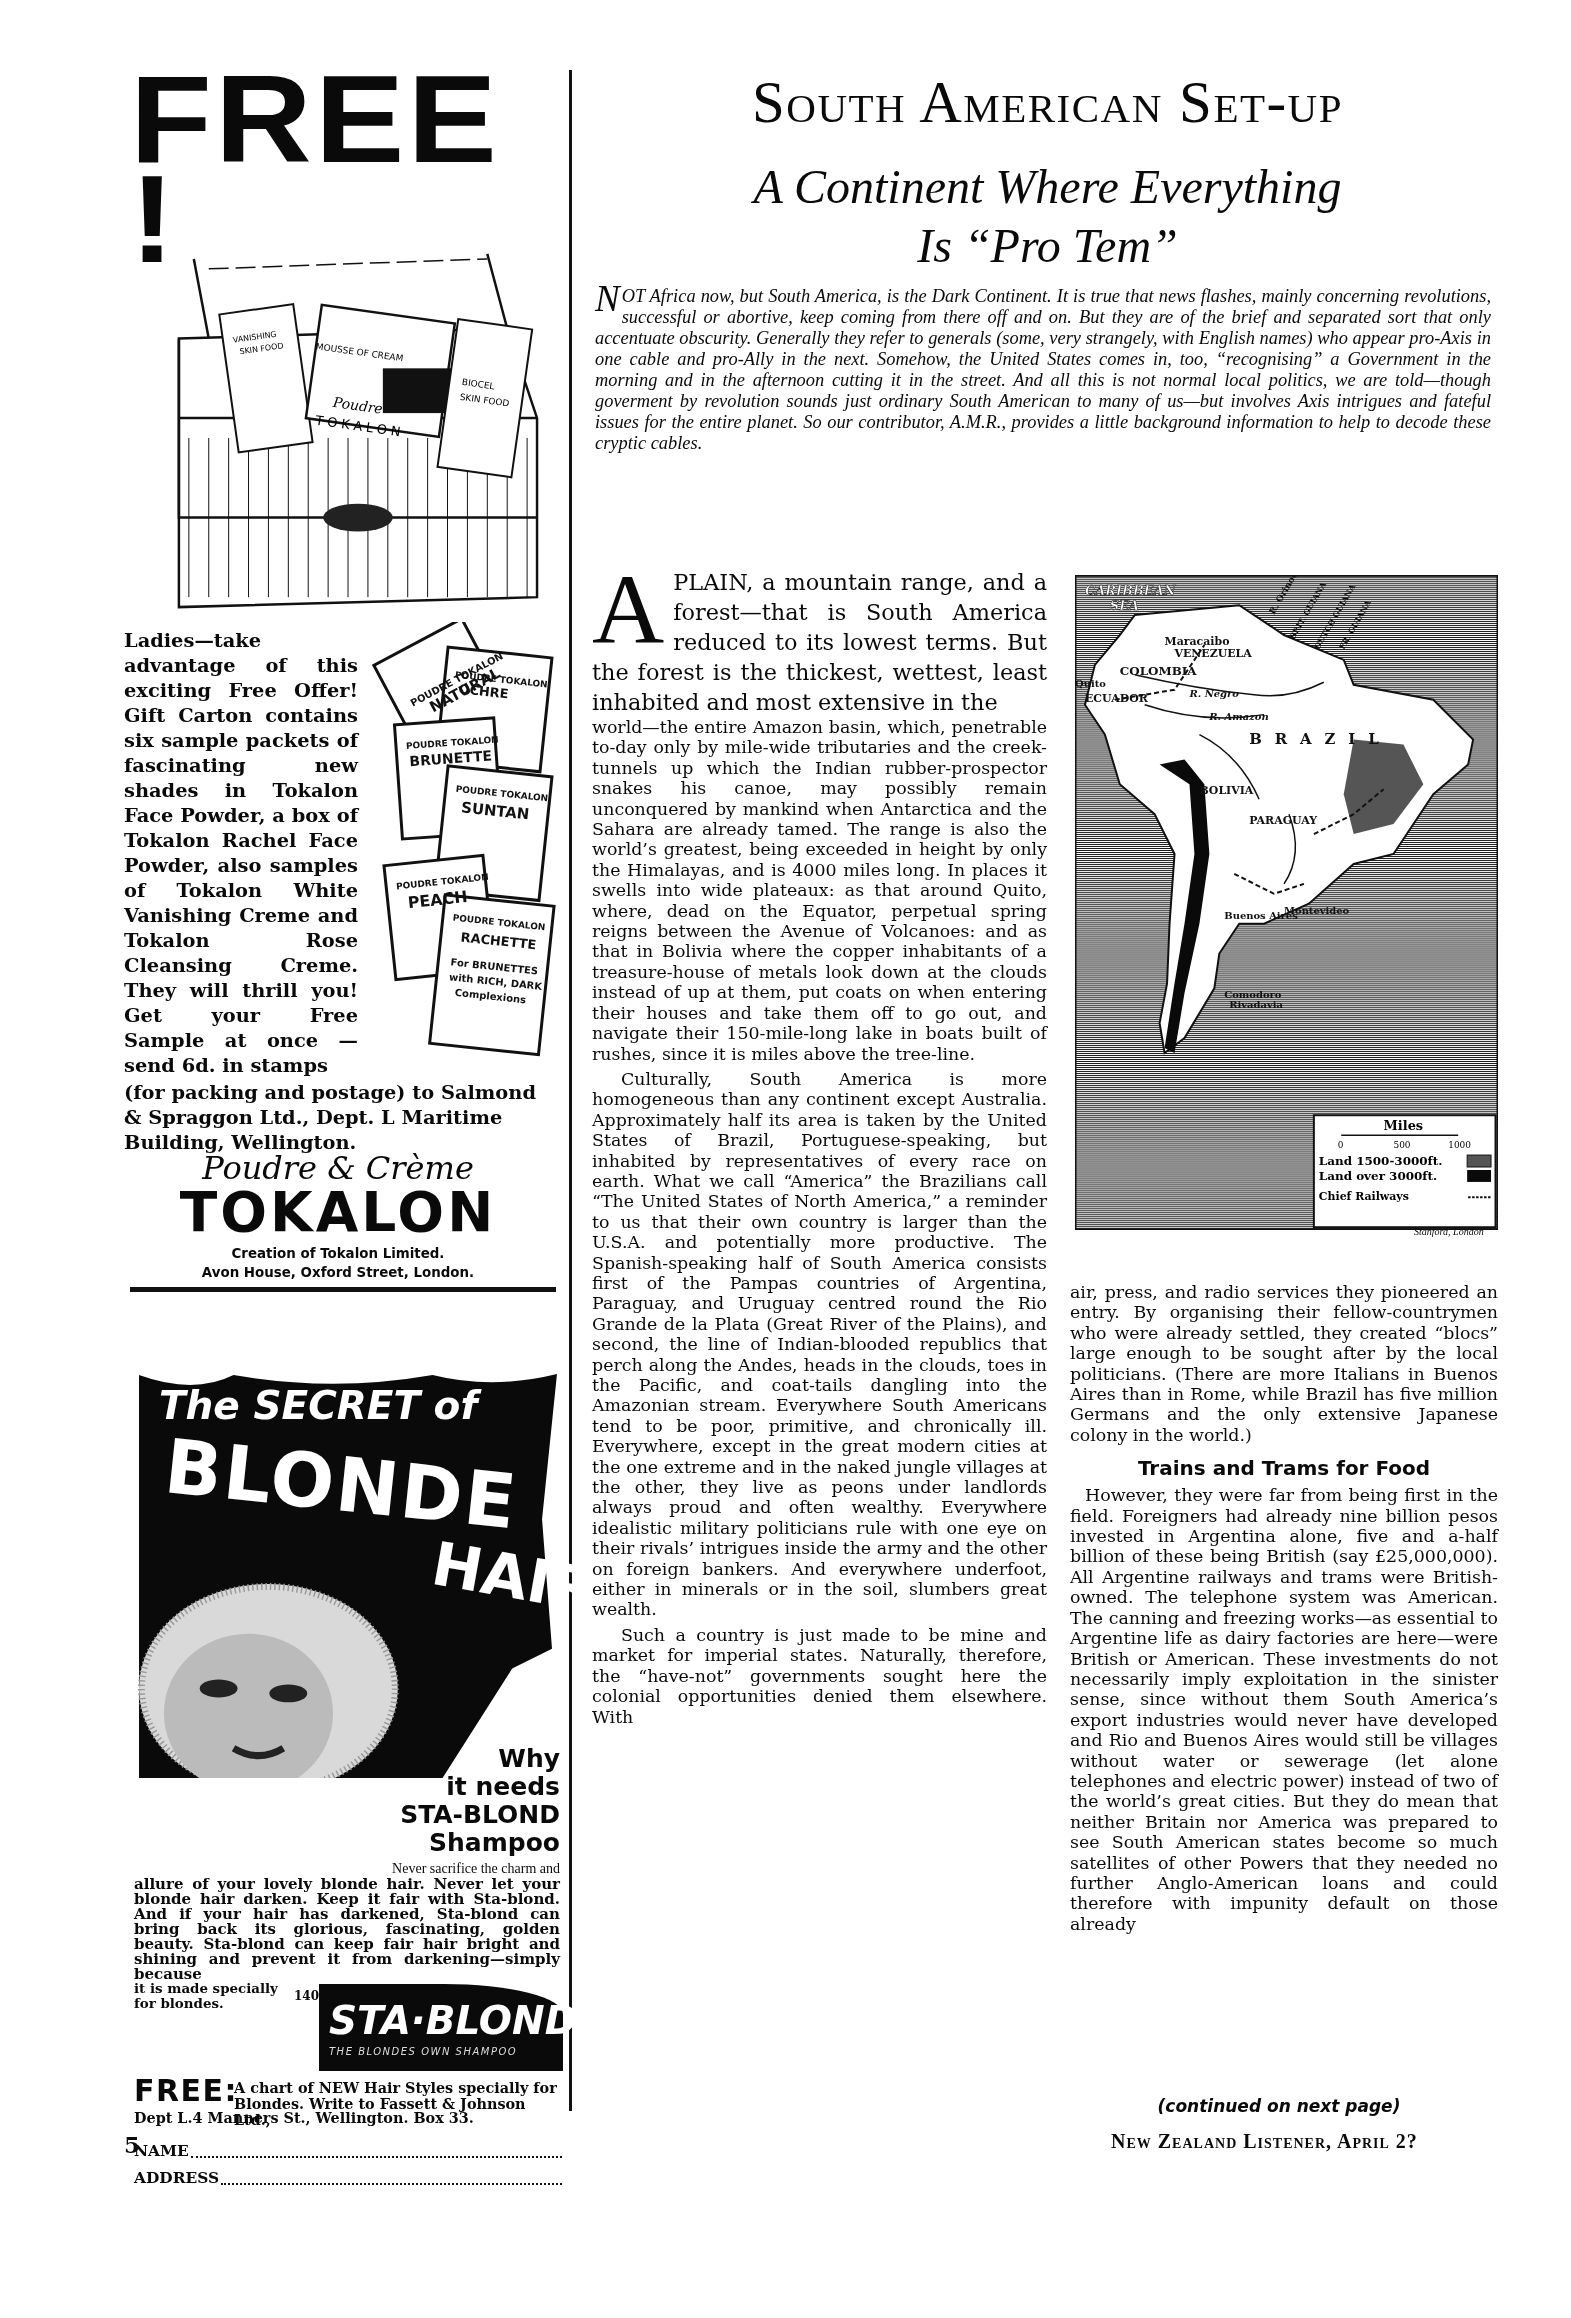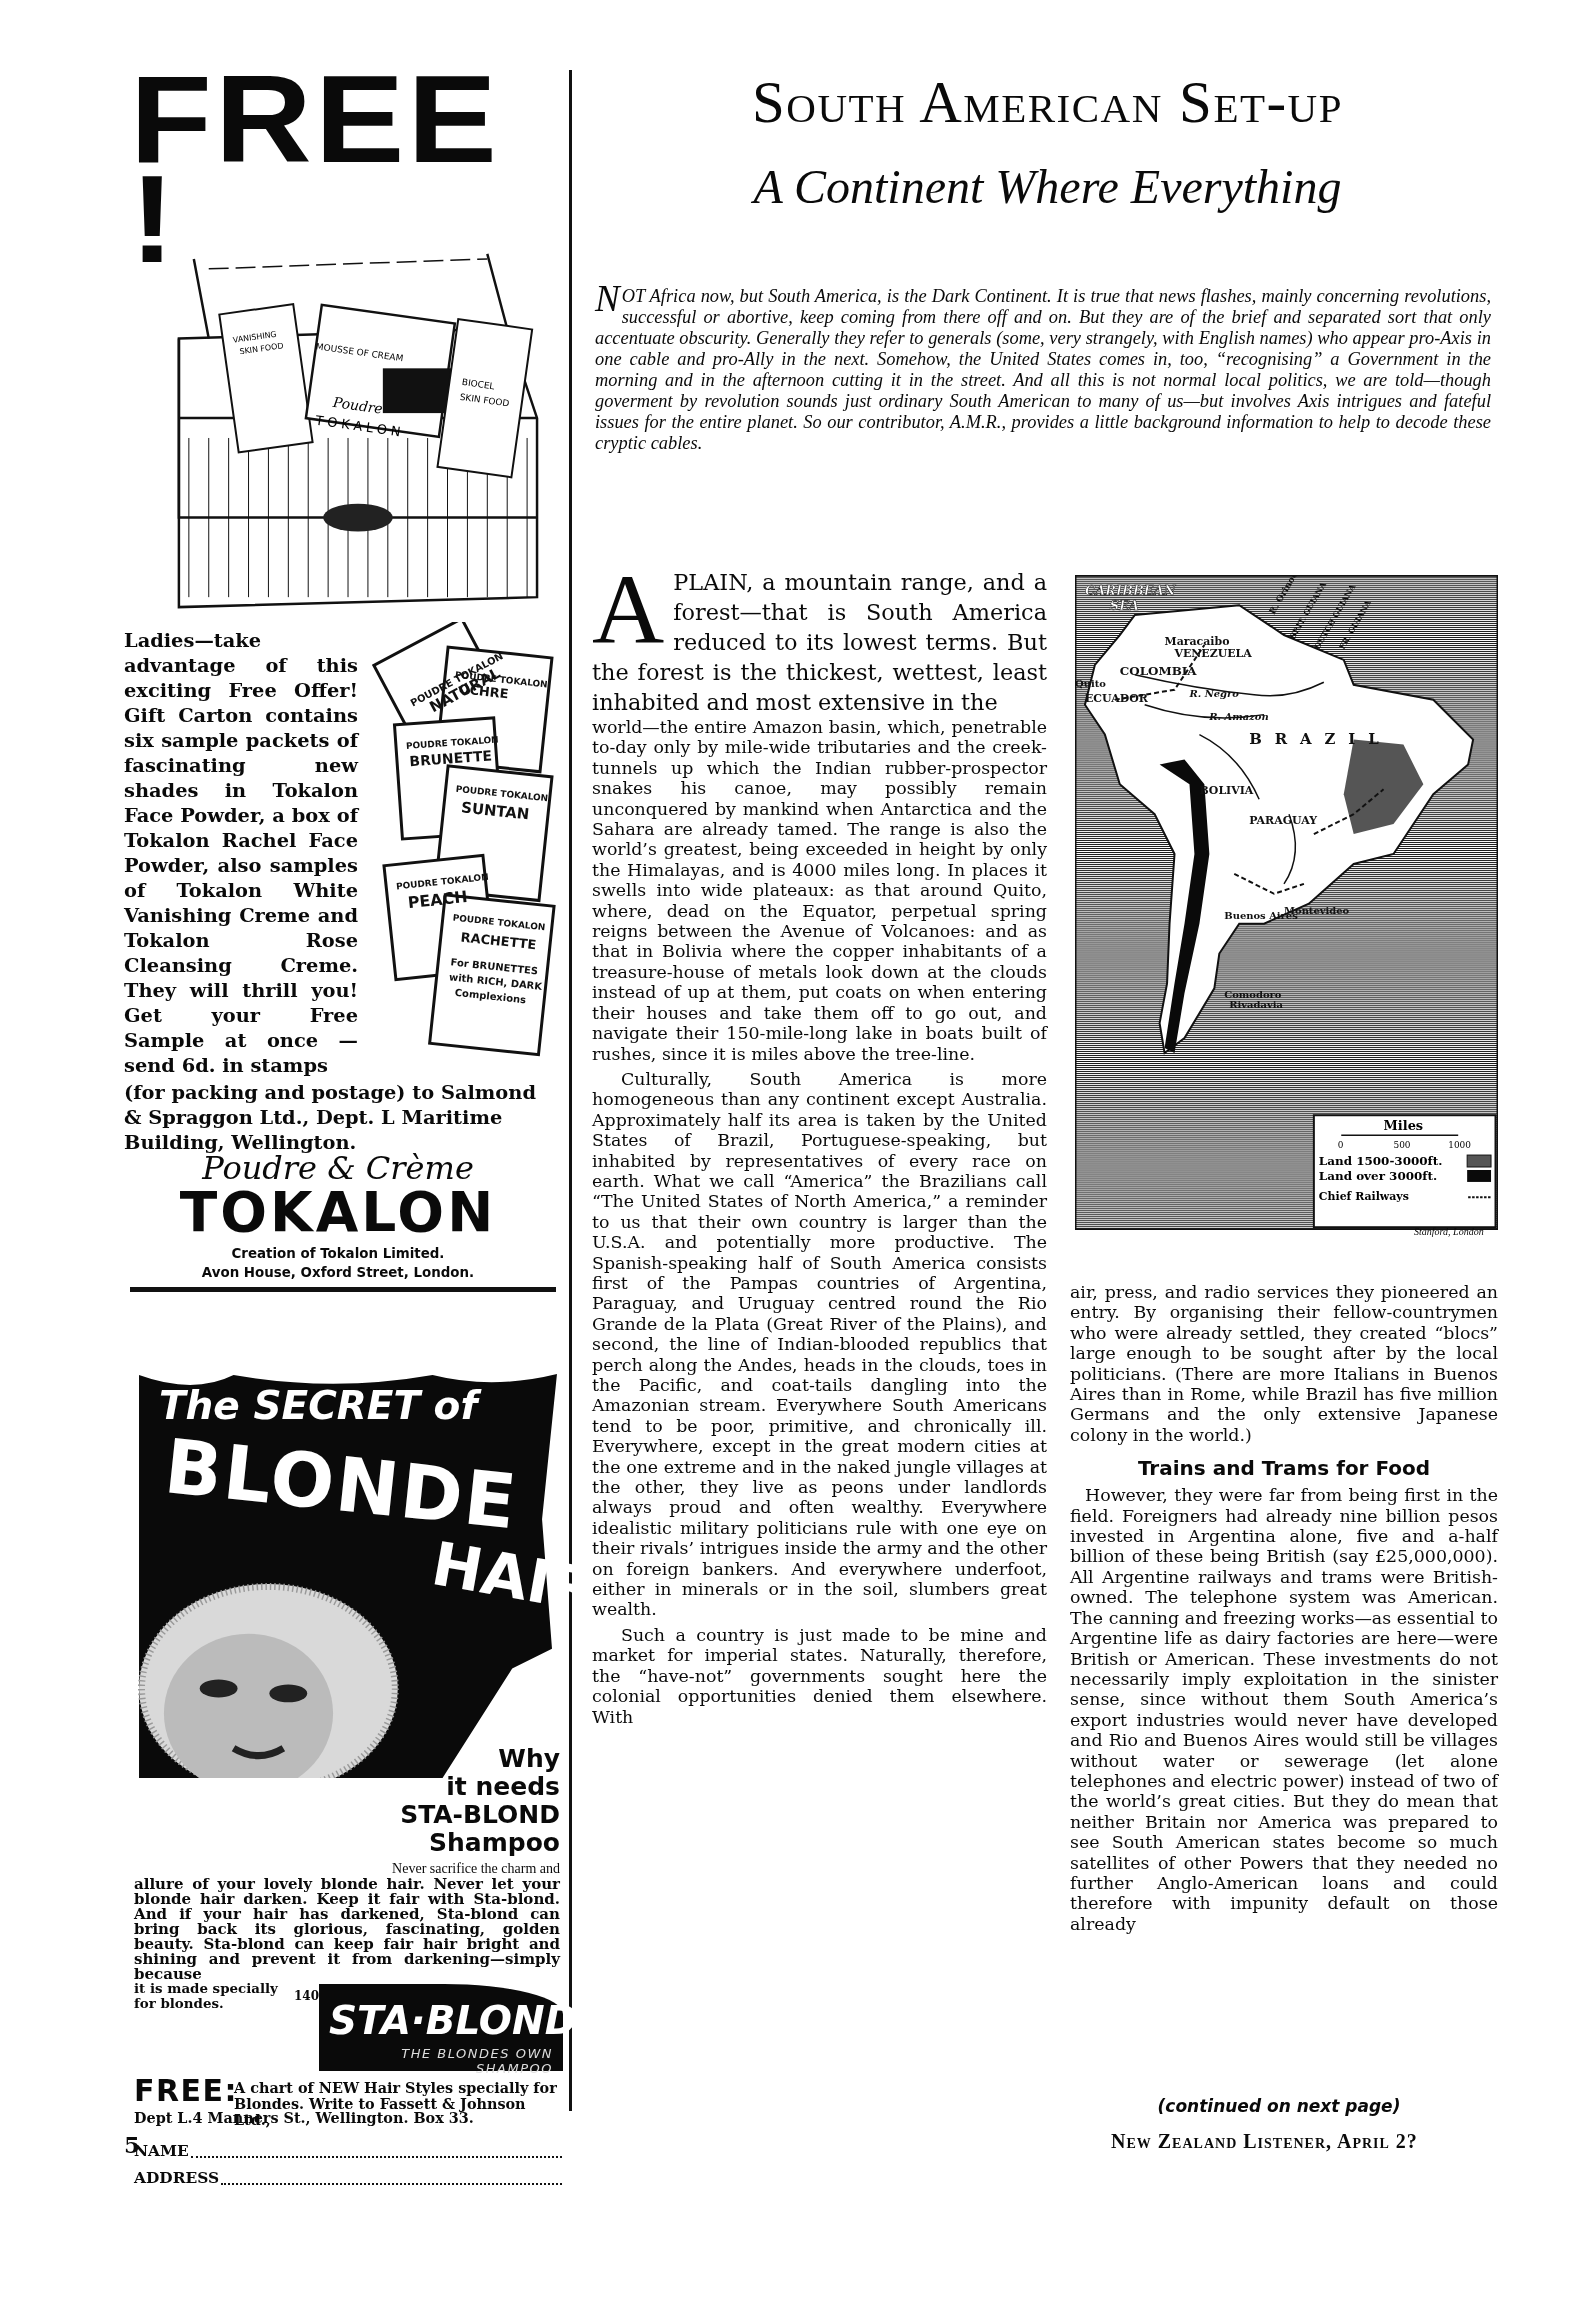--- a/index.html
+++ b/index.html
@@ -21,21 +21,21 @@
 
   
   .sb-headblock { left:134px; top:1370px; width:428px; height:408px; }
   .sb-why { left:388px; top:1745px; width:172px; text-align:right; font-family:"DejaVu Sans", sans-serif; font-weight:900; font-size:25px; line-height:28px; }
   .sb-body-lead { left:279px; top:1861px; width:281px; text-align:right; font-family:"Liberation Serif", serif; font-size:14px; line-height:15px; }
   .sb-body { left:134px; top:1877px; width:426px; font-family:"DejaVu Serif", serif; font-weight:bold; font-size:15px; line-height:15px; text-align:justify; }
   .sb-body-short { left:134px; top:1981px; width:164px; font-family:"DejaVu Serif", serif; font-weight:bold; font-size:13.4px; line-height:15px; }
   .sb-num { left:294px; top:1989px; font-family:"DejaVu Serif", serif; font-weight:bold; font-size:12px; }
   .sb-logo-box { left:319px; top:1984px; width:244px; height:87px; background:#0a0a0a; border-top-right-radius:119px 30px; }
   .sb-logo { left:329px; top:1999px; width:224px; text-align:center; color:#fff; font-family:"DejaVu Sans", sans-serif; font-weight:900; font-style:italic; font-size:39px; line-height:44px; }
-  .sb-logo-tag { left:329px; top:2046px; width:224px; text-align:right; color:#ddd; font-family:"DejaVu Sans", sans-serif; font-style:italic; font-size:13px; letter-spacing:1.5px; }
+  .sb-logo-tag { left:329px; top:2046px; width:224px; text-align:left; color:#ddd; font-family:"DejaVu Sans", sans-serif; font-style:italic; font-size:10px; letter-spacing:1.5px; }
   .sb-free { left:134px; top:2075px; font-family:"DejaVu Sans", sans-serif; font-weight:900; font-size:30px; line-height:32px; letter-spacing:1.5px; }
   .sb-free-text { left:234px; top:2080px; width:329px; font-family:"DejaVu Serif", serif; font-weight:bold; font-size:14.4px; line-height:16px; }
   .sb-dept { left:134px; top:2110px; font-family:"DejaVu Serif", serif; font-weight:bold; font-size:14.4px; line-height:16px; }
   .sb-field { left:134px; font-family:"DejaVu Serif", serif; font-weight:bold; font-size:15.4px; line-height:17px; display:flex; align-items:flex-end; width:428px; }
   .sb-field .line { flex:1; border-bottom:2.5px dotted #111; margin-left:2px; height:2px; margin-bottom:2px; }
 
   
   .title { left:592px; top:70px; width:911px; text-align:center; font-family:"Liberation Serif", serif; font-size:59px; line-height:65px; letter-spacing:1.5px; font-variant:small-caps; }
   .subtitle { left:592px; top:157px; width:911px; text-align:center; font-family:"Liberation Serif", serif; font-style:italic; font-size:48px; line-height:59px; }
   .intro { left:595px; top:286px; width:896px; font-family:"Liberation Serif", serif; font-style:italic; font-size:18.4px; line-height:21px; text-align:justify; }
@@ -193,20 +193,21 @@
     <span class="line"></span>
 </div>
 <div class="abs sb-field" style="top:2170px;">
   <span>ADDRESS</span>
     <span class="line"></span>
 </div>
 
 <div class="abs title">South American Set-up</div>
 <div class="abs subtitle">
   <div>A Continent Where Everything</div>
+  <div>Is “Pro Tem”</div>
 </div>
 
 <div class="abs intro">
   <span class="drop">N</span><span>OT Africa now, but South America, is the Dark Continent. It is true that news flashes, mainly concerning revolutions, successful or abortive, keep coming from there off and on. But they are of the brief and separated sort that only accentuate obscurity. Generally they refer to generals (some, very strangely, with English names) who appear pro-Axis in one cable and pro-Ally in the next. Somehow, the United States comes in, too, “recognising” a Government in the morning and in the afternoon cutting it in the street. And all this is not normal local politics, we are told—though goverment by revolution sounds just ordinary South American to many of us—but involves Axis intrigues and fateful issues for the entire planet. So our contributor, A.M.R., provides a little background information to help to decode these cryptic cables.</span>
 </div>
 
 <div class="abs col col-mid">
   <p class="lead"><span class="dropcap">A</span><span>PLAIN, a mountain range, and a forest—that is South America reduced to its lowest terms. But the forest is the thickest, wettest, least inhabited and most extensive in the</span></p>
   <p>world—the entire Amazon basin, which, penetrable to-day only by mile-wide tributaries and the creek-tunnels up which the Indian rubber-prospector snakes his canoe, may possibly remain unconquered by mankind when Antarctica and the Sahara are already tamed. The range is also the world’s greatest, being exceeded in height by only the Himalayas, and is 4000 miles long. In places it swells into wide plateaux: as that around Quito, where, dead on the Equator, perpetual spring reigns between the Avenue of Volcanoes: and as that in Bolivia where the copper inhabitants of a treasure-house of metals look down at the clouds instead of up at them, put coats on when entering their houses and take them off to go out, and navigate their 150-mile-long lake in boats built of rushes, since it is miles above the tree-line.</p>
   <p class="indent">Culturally, South America is more homogeneous than any continent except Australia. Approximately half its area is taken by the United States of Brazil, Portuguese-speaking, but inhabited by representatives of every race on earth. What we call “America” the Brazilians call “The United States of North America,” a reminder to us that their own country is larger than the U.S.A. and potentially more productive. The Spanish-speaking half of South America consists first of the Pampas countries of Argentina, Paraguay, and Uruguay centred round the Rio Grande de la Plata (Great River of the Plains), and second, the line of Indian-blooded republics that perch along the Andes, heads in the clouds, toes in the Pacific, and coat-tails dangling into the Amazonian stream. Everywhere South Americans tend to be poor, primitive, and chronically ill. Everywhere, except in the great modern cities at the one extreme and in the naked jungle villages at the other, they live as peons under landlords always proud and often wealthy. Everywhere idealistic military politicians rule with one eye on their rivals’ intrigues inside the army and the other on foreign bankers. And everywhere underfoot, either in minerals or in the soil, slumbers great wealth.</p>

